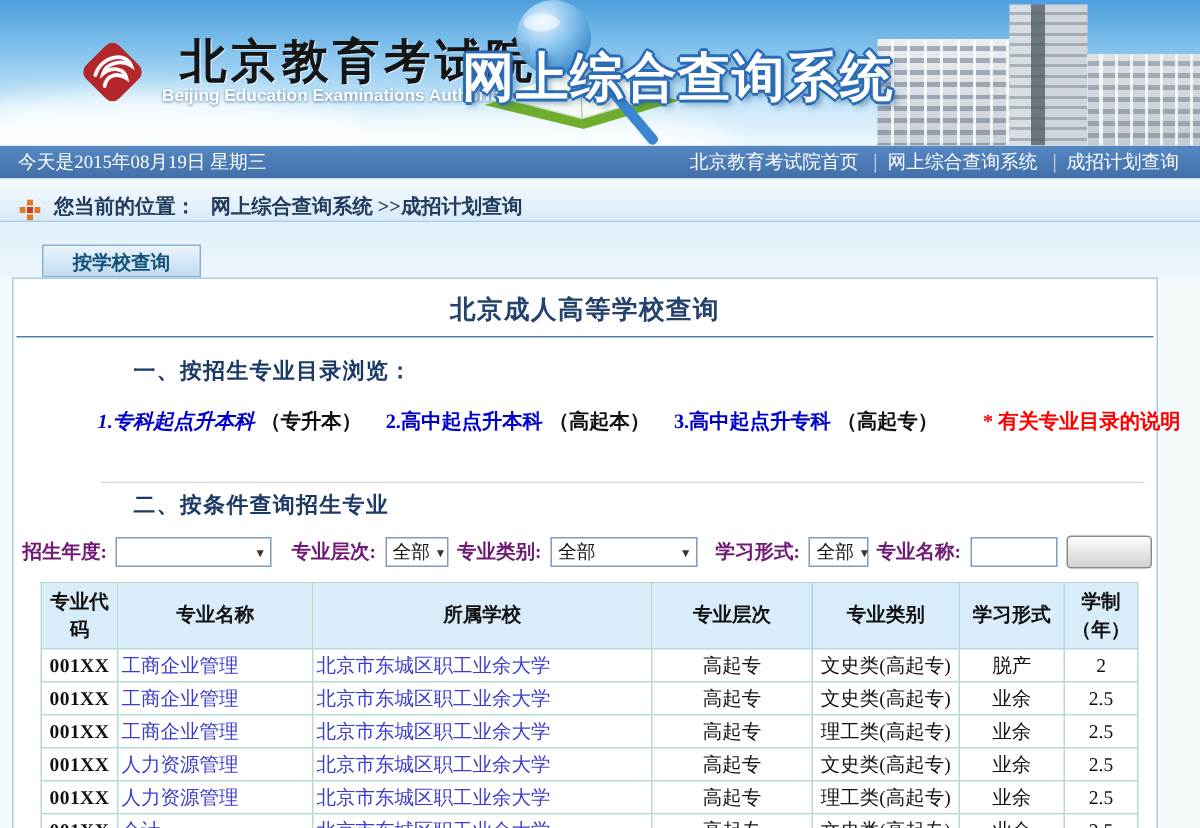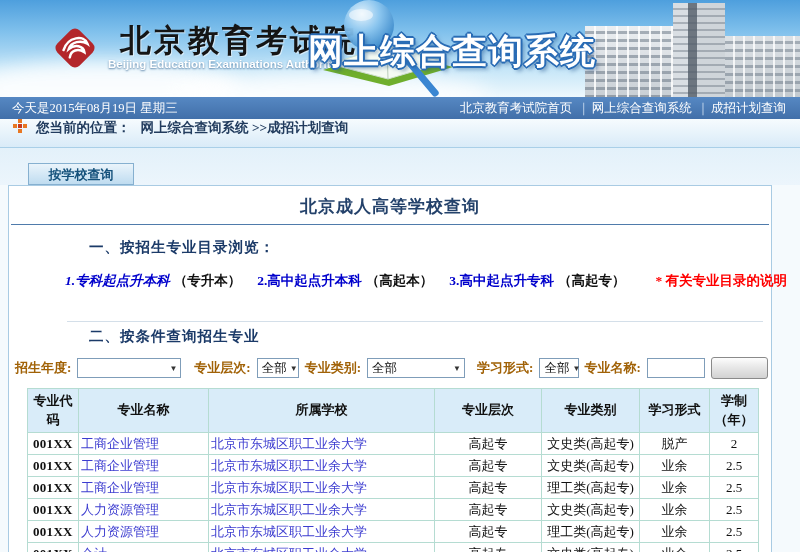--- a/index.html
+++ b/index.html
@@ -66,21 +66,21 @@
   .datebar {
     height: 22px; display:flex; justify-content:space-between; align-items:center;
     padding: 0 14px 0 12px; font-size:12.5px; color:#fff;
     background: linear-gradient(180deg,#5688c3,#416fa9);
   }
   .nav-link { color:#fff; }
   .nav-sep { color:rgba(225,238,250,.85); margin:0 2px; }
 
   
   .breadcrumb {
-    height:29px; display:flex; align-items:flex-start; padding-left:13px;
+    height:29px; display:flex; align-items:flex-end; padding-left:13px;
     font-size:13.5px; font-weight:bold; color:#223c5e;
     background: linear-gradient(180deg,#f6fbfe,#d9ebf8);
     border-bottom: 1px solid #a9cfe8;
   }
   .loc-icon { margin-right:9px; display:inline-block; line-height:0; }
   .crumb-path { margin-left:10px; color:#223c5e; }
 
   
   .tabstrip {
     height:37px; background: linear-gradient(180deg,#e3f1fa,#ecf5fc);
@@ -111,21 +111,21 @@
   .cat-link:first-child { margin-left:0;font-style:italic; }
   .cat-suffix { color:#111; margin-left:4px; }
   .cat-note { color:#ff0000; margin-left:30px; }
   .section-rule { border:none; border-top:1px solid #d4dfe9; margin:31px 8px 0 58px; }
 
   
   .filterbar {
     display:flex; align-items:center; margin:9px 0 0 0; padding-left:6px;
     font-size:13px; height:26px; white-space:nowrap;
   }
-  .flabel { color:#a16207; font-weight:bold; margin-right:6px; }
+  .flabel { color:#701a75; font-weight:bold; margin-right:6px; }
   .ml13 { margin-left:13px; } .ml6 { margin-left:6px; } .ml12 { margin-left:12px; } .ml5 { margin-left:5px; }
   .select {
     height:20px; border:1px solid #7f9db9; background:#fff;
     display:flex; align-items:center; justify-content:space-between;
     padding:0 3px 0 4px; cursor:pointer; font-size:12.5px; color:#111;
   }
   .sel-arrow { font-size:8px; color:#333; margin-left:3px; }
   .w104 { width:104px; } .w38 { width:42px; } .w98 { width:98px; } .w36 { width:40px; }
   .text-input {
     width:58px; height:20px; border:1px solid #7f9db9; background:#fff;

